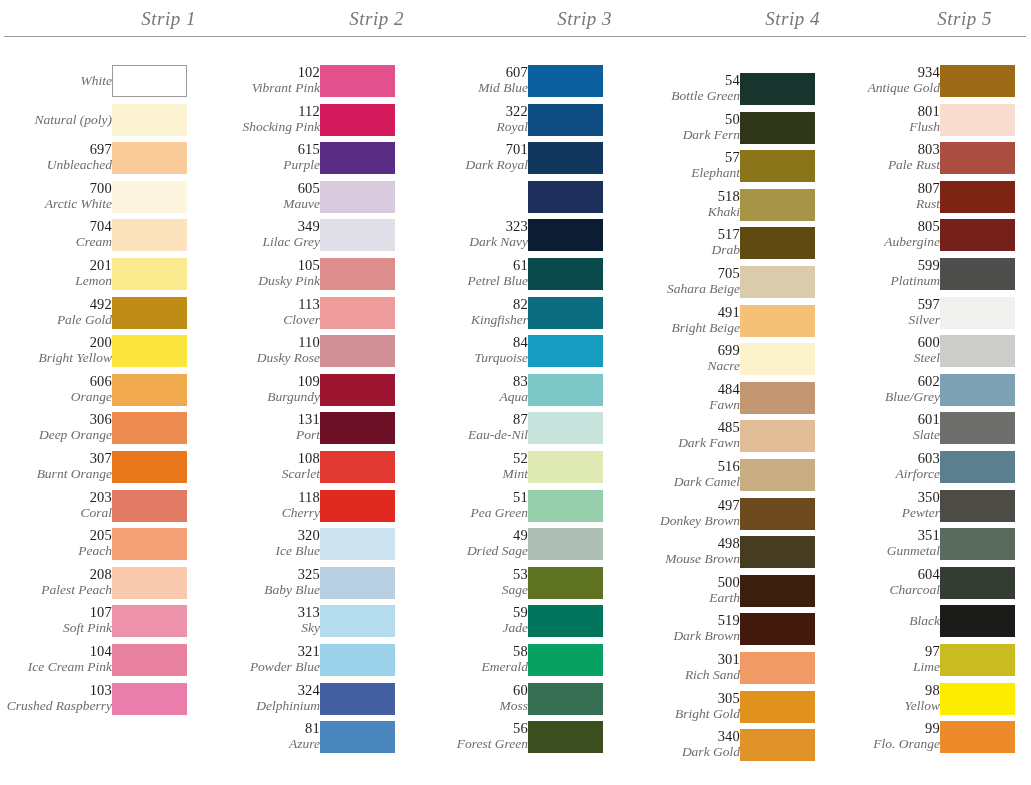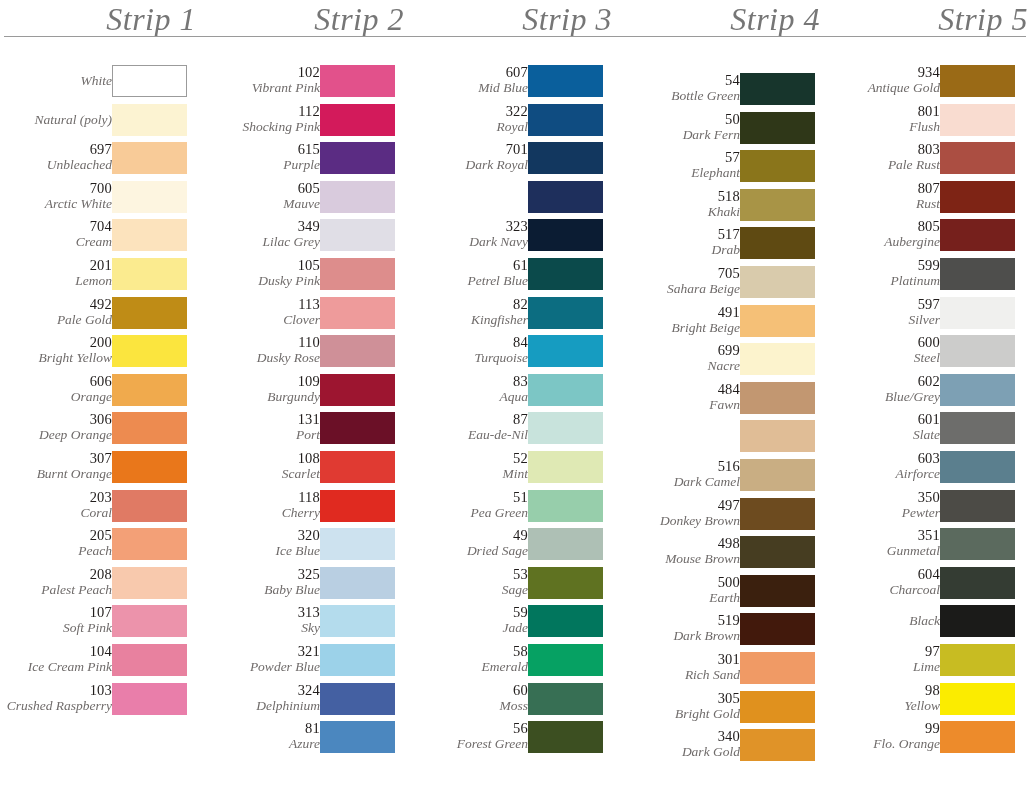--- a/index.html
+++ b/index.html
@@ -23,21 +23,21 @@
     left: 0;
     width: 1031px;
     height: 44px;
   }
   .strip-header {
     position: absolute;
     top: 2px;
     height: 34px;
     text-align: right;
     font-style: italic;
-    font-size: 32px;
+    font-size: 19px;
     color: #767676;
     letter-spacing: 0.5px;
     white-space: nowrap;
     line-height: 34px;
   }
   #header-rule {
     position: absolute;
     left: 4px;
     top: 36px;
     width: 1022px;
@@ -96,21 +96,21 @@
   }
 </style>
 </head>
 <body>
 
 <div id="chart-header">
   <div class="strip-header" style="left:0px;width:196px;">Strip 1</div>
   <div class="strip-header" style="left:208px;width:196px;">Strip 2</div>
   <div class="strip-header" style="left:416px;width:196px;">Strip 3</div>
   <div class="strip-header" style="left:624px;width:196px;">Strip 4</div>
-  <div class="strip-header" style="left:832px;width:196px;">Strip 5</div>
+  <div class="strip-header" style="left:796px;width:196px;">Strip 5</div>
   <div id="header-rule"></div>
 </div>
 
 <div class="strip-column" style="left:0px;">
     <div class="swatch-row">
       <div class="swatch-labels name-only">
         <span class="swatch-name">White</span>
       </div>
       <div class="swatch-chip bordered" style="background: rgb(255, 255, 255);"></div>
     </div>
@@ -536,20 +536,24 @@
       <div class="swatch-chip" style="background: rgb(252, 243, 205);"></div>
     </div>
     <div class="swatch-row">
       <div class="swatch-labels">
         <span class="swatch-code">484</span>
         <span class="swatch-name">Fawn</span>
       </div>
       <div class="swatch-chip" style="background: rgb(194, 151, 113);"></div>
     </div>
     <div class="swatch-row">
+      <div class="swatch-labels">
+        <span class="swatch-code">485</span>
+        <span class="swatch-name">Dark Fawn</span>
+      </div>
       <div class="swatch-chip" style="background: rgb(224, 189, 150);"></div>
     </div>
     <div class="swatch-row">
       <div class="swatch-labels">
         <span class="swatch-code">516</span>
         <span class="swatch-name">Dark Camel</span>
       </div>
       <div class="swatch-chip" style="background: rgb(201, 174, 131);"></div>
     </div>
     <div class="swatch-row">

